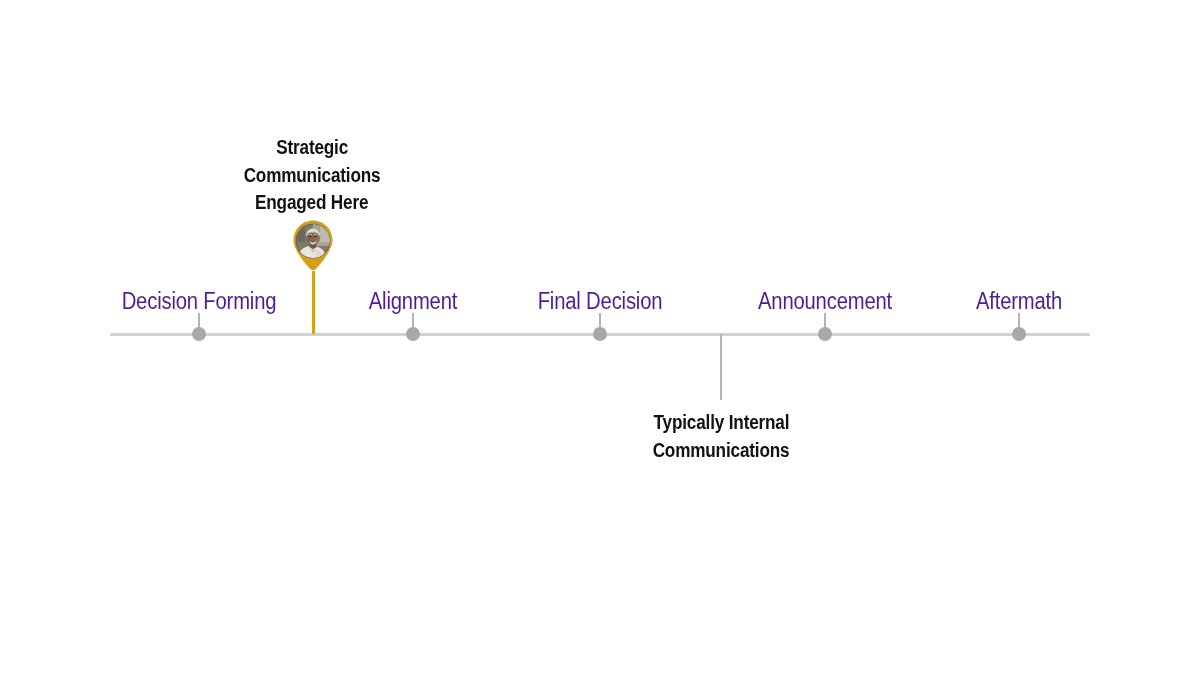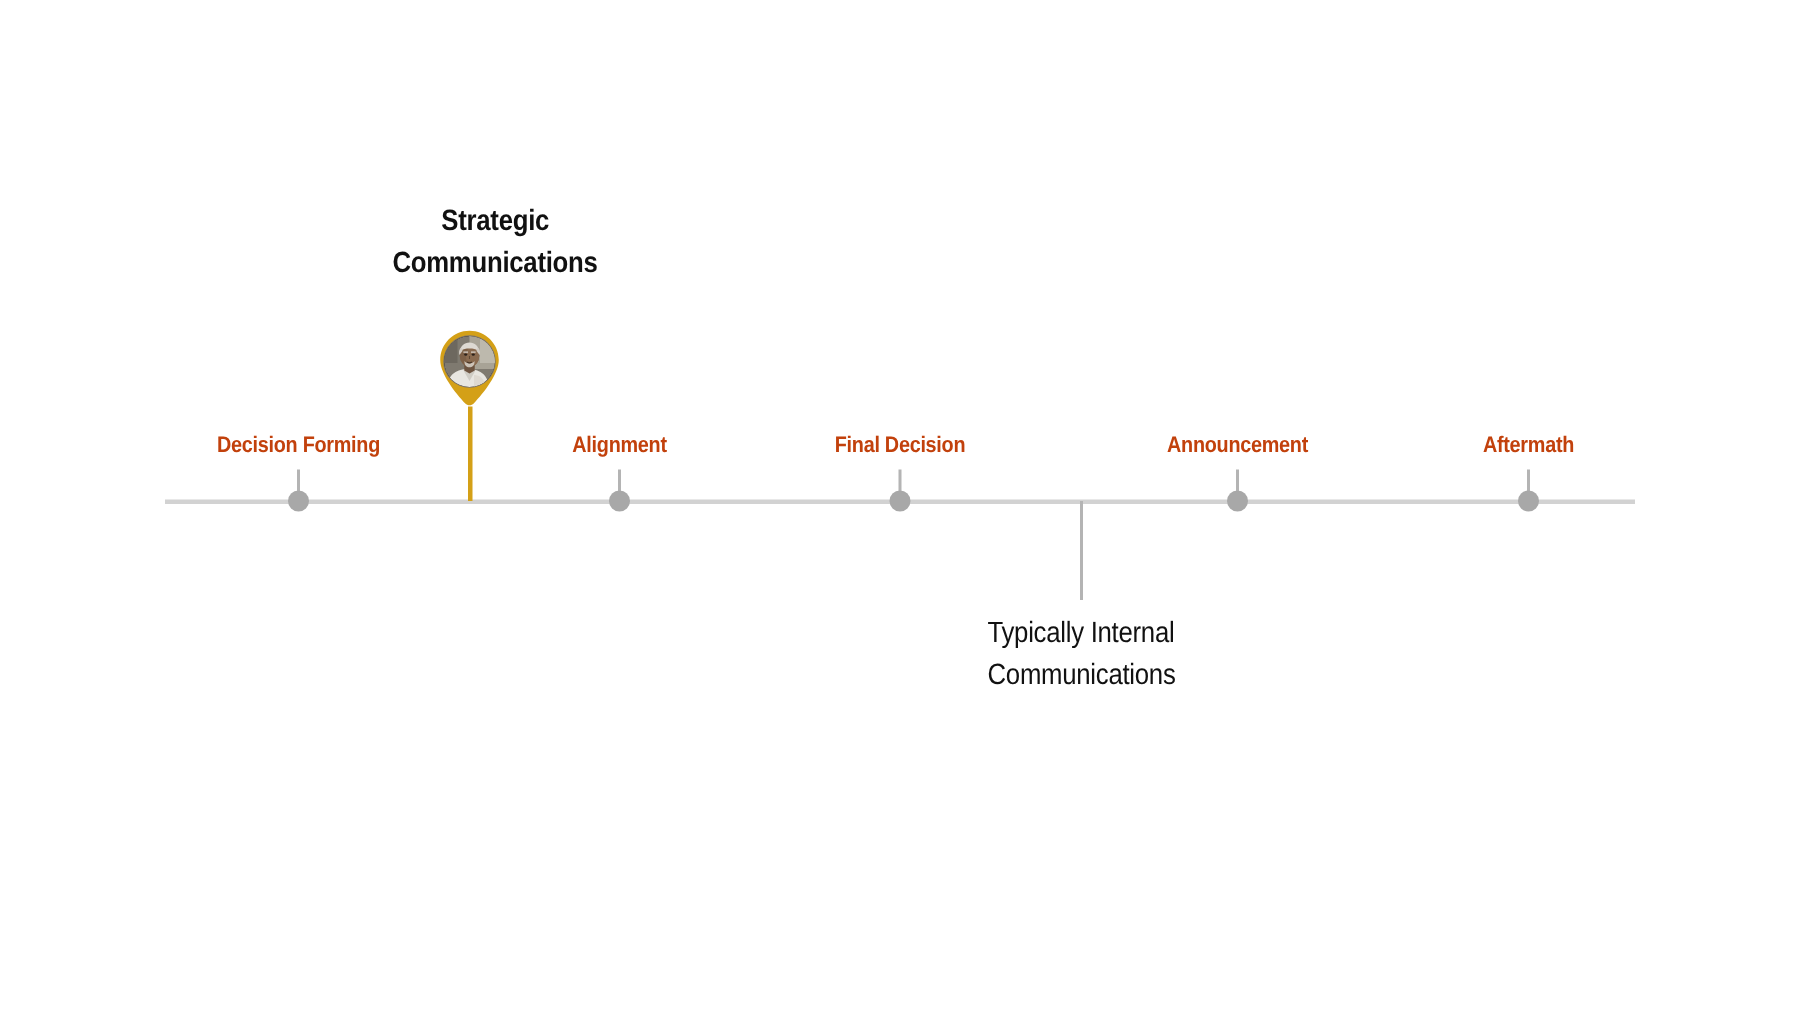--- a/index.html
+++ b/index.html
@@ -37,24 +37,24 @@
     left: 0;
     width: 0;
     height: 0;
   }
   .ms-label {
     position: absolute;
     left: 0;
     top: 288px;
     transform: translate(-50%, 0);
     white-space: nowrap;
-    font-size: 15px;
-    font-weight: 700;
+    font-size: 23px;
+    font-weight: 400;
     letter-spacing: -0.2px;
-    color: #c2410c;
+    color: #4c1d95;
     font-family: "Liberation Sans", "DejaVu Sans", sans-serif;
     transform-origin: 50% 50%;
   }
   .ms-label-inner {
     display: inline-block;
     transform: scaleX(0.88);
     transform-origin: 50% 50%;
   }
   .ms-stem {
     position: absolute;
@@ -139,21 +139,21 @@
     width: 2px;
     background: #b4b4b4;
   }
   .gray-annotation {
     position: absolute;
     transform: translateX(-50%);
     text-align: center;
     white-space: nowrap;
     font-size: 19.5px;
     line-height: 27.5px;
-    font-weight: 400;
+    font-weight: 700;
     letter-spacing: -0.2px;
     color: #111111;
   }
   .gray-annotation .line {
     display: block;
   }
   .gray-annotation .line > span {
     display: inline-block;
     transform: scaleX(0.88);
     transform-origin: 50% 50%;
@@ -199,23 +199,24 @@
   </div>
 
   <div class="milestone" style="left:1019px;">
     <div class="ms-label">
       <span class="ms-label-inner">Aftermath</span>
     </div>
     <div class="ms-stem"></div>
     <div class="ms-dot"></div>
   </div>
 
-  <div class="gold-annotation" style="left:330px; top:134px;">
+  <div class="gold-annotation" style="left:312px; top:134px;">
     <span class="line"><span>Strategic</span></span>
     <span class="line"><span>Communications</span></span>
+    <span class="line"><span>Engaged Here</span></span>
   </div>
 
   <div class="pin" style="left:313px; top:219px;">
     <svg viewBox="0 0 44 52">
       <path d="M22 1.5 C11.23 1.5 2.5 10.23 2.5 21 C2.5 30.2 12.4 42.8 19.2 50.0 C20.7 51.6 23.3 51.6 24.8 50.0 C31.6 42.8 41.5 30.2 41.5 21 C41.5 10.23 32.77 1.5 22 1.5 Z" fill="#d4a017"></path>
       <circle cx="22" cy="22" r="17.5" fill="#7d7468"></circle>
     </svg>
     <div class="pin-avatar">
       <svg viewBox="0 0 34 34">
         <defs>

